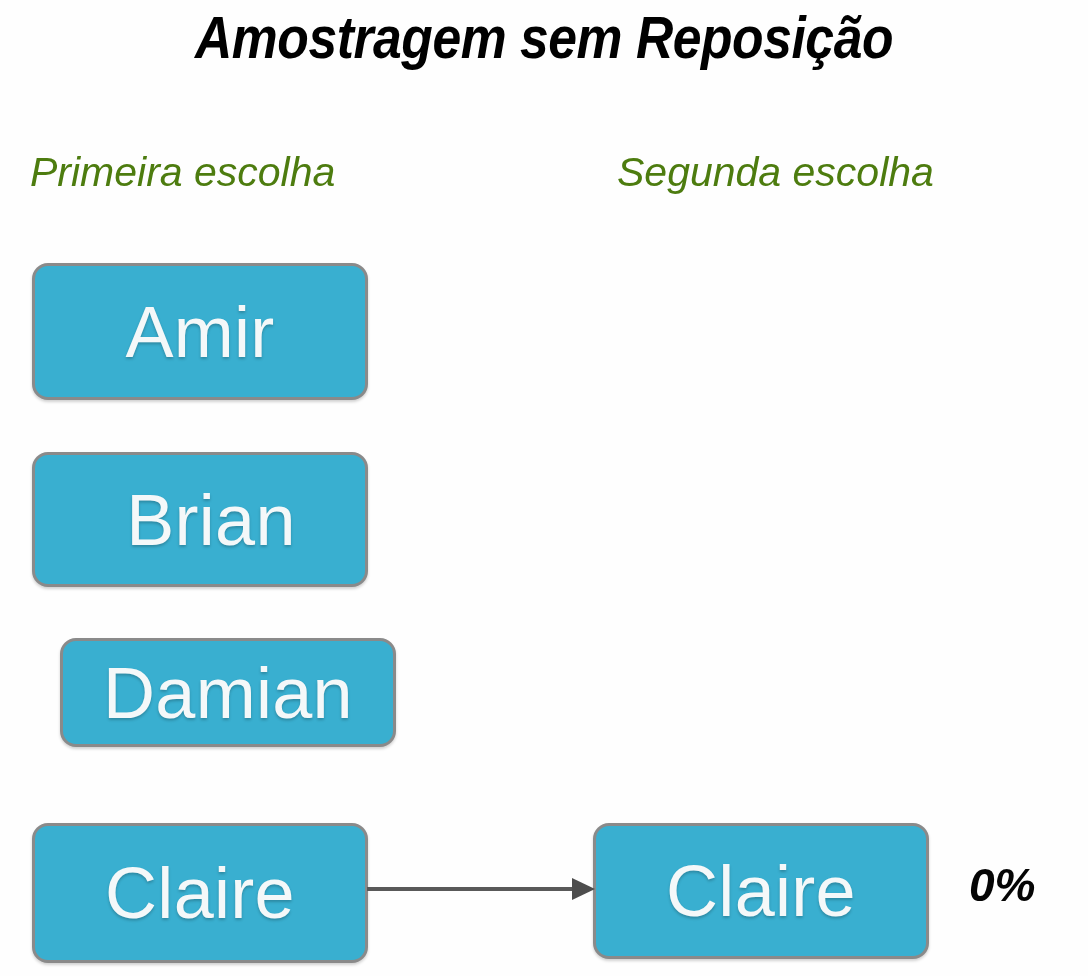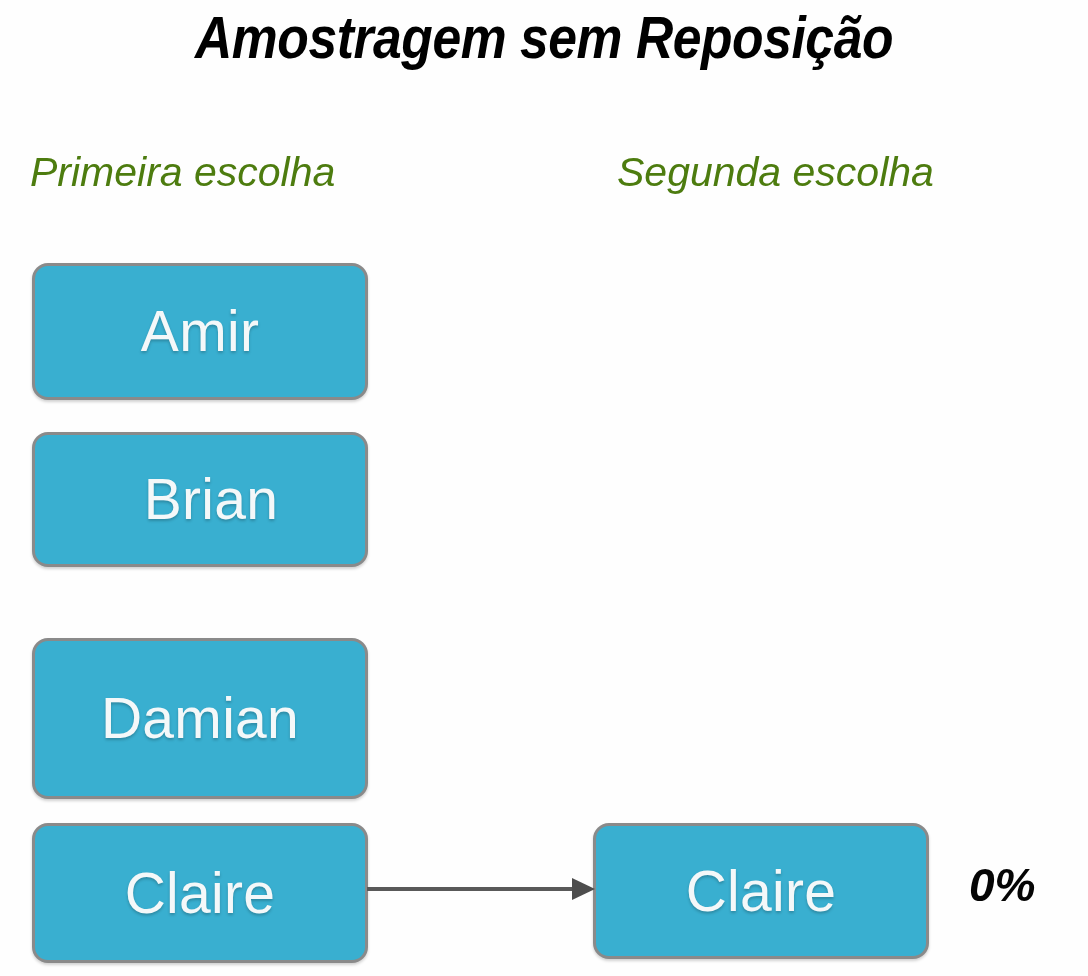--- a/index.html
+++ b/index.html
@@ -59,34 +59,34 @@
     box-sizing: border-box;
     background: #39AFD0;
     border: 3px solid #8a8a8a;
     border-radius: 16px;
     display: flex;
     align-items: center;
     justify-content: center;
     box-shadow: 0 2px 3px rgba(0,0,0,0.18);
   }
   .node-label {
-    font-size: 57px;
+    font-size: 72px;
     font-weight: normal;
     color: #f4f8f9;
     line-height: 1;
     white-space: nowrap;
     text-shadow: 0 2px 3px rgba(0,0,0,0.22);
     letter-spacing: 0.3px;
   }
 
   
   .node.c1 { left: 32px; width: 336px; }
   .node.r1 { top: 263px;  height: 137px; }
-  .node.r2 { top: 432px;  height: 135px; padding-left: 22px; }
-  .node.r3 { top: 638px;  height: 161px; }
+  .node.r2 { top: 452px;  height: 135px; padding-left: 22px; }
+  .node.r3 { top: 638px;  height: 109px; margin-left: 28px; }
   .node.r4 { top: 823px;  height: 140px; }
 
   
   .node.c2 { left: 593px; width: 336px; top: 823px; height: 136px; }
 
   
   .arrow {
     position: absolute;
     left: 366px;
     top: 866px;

